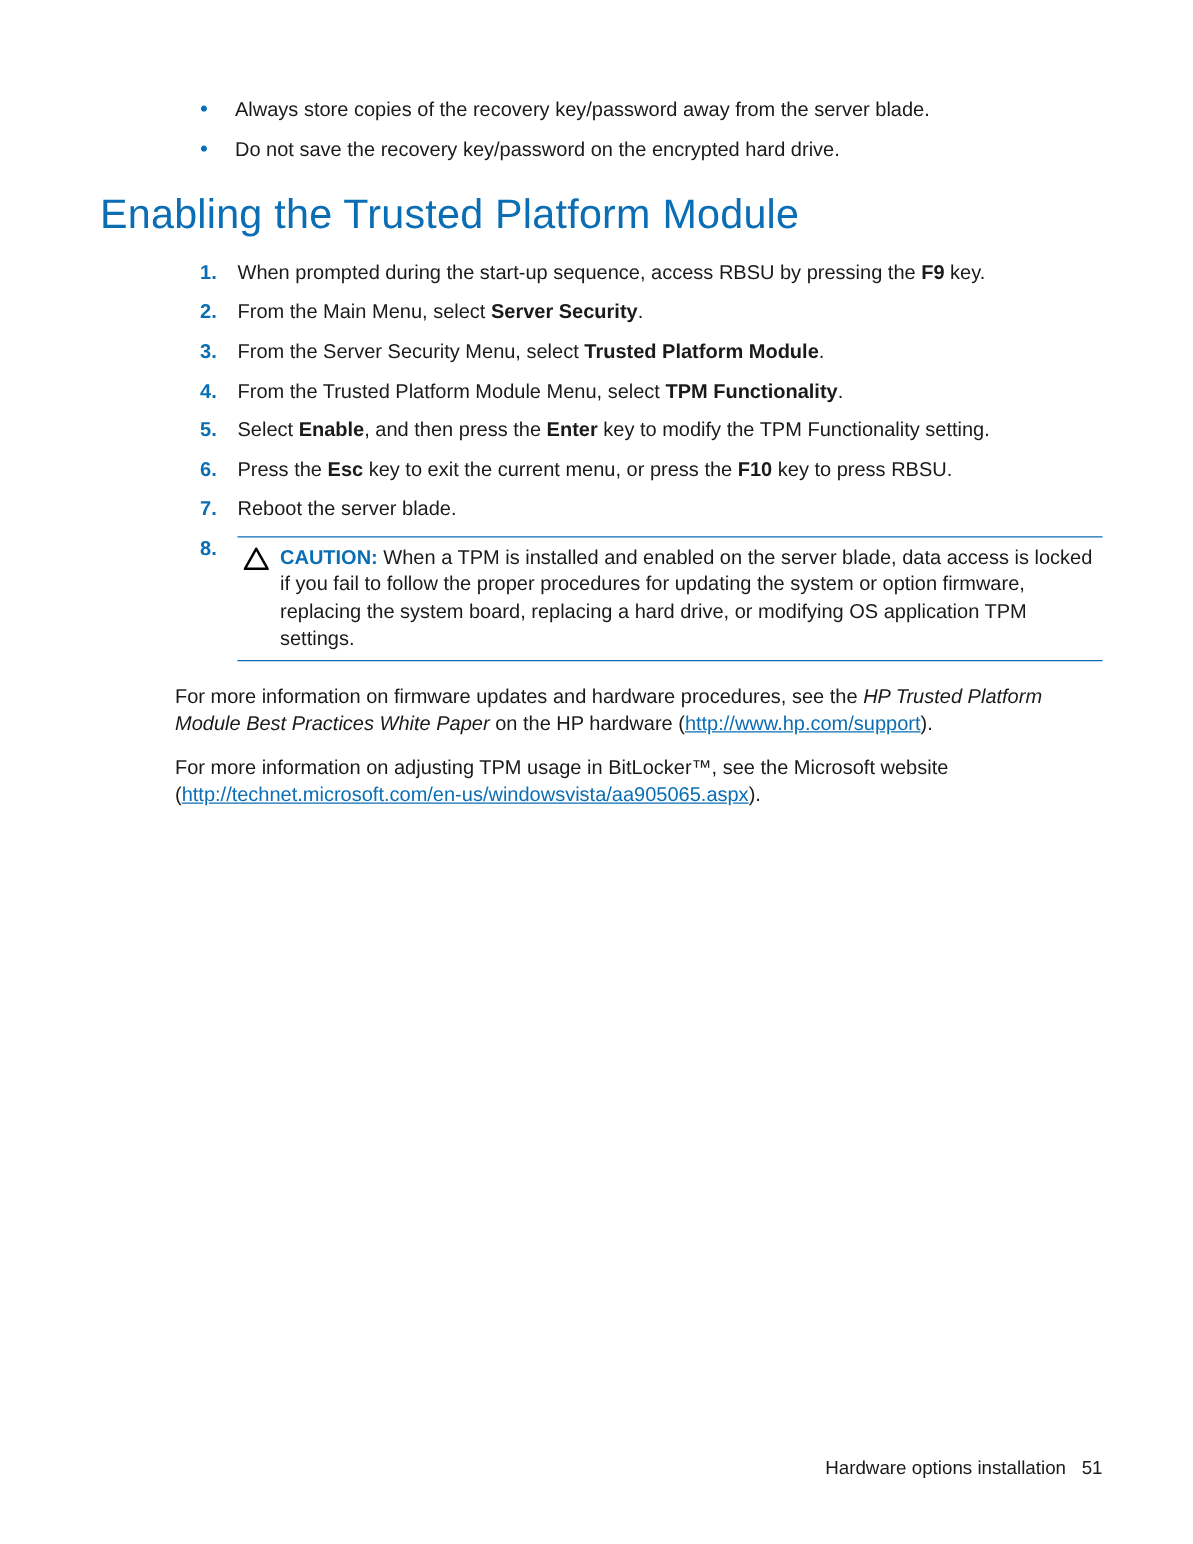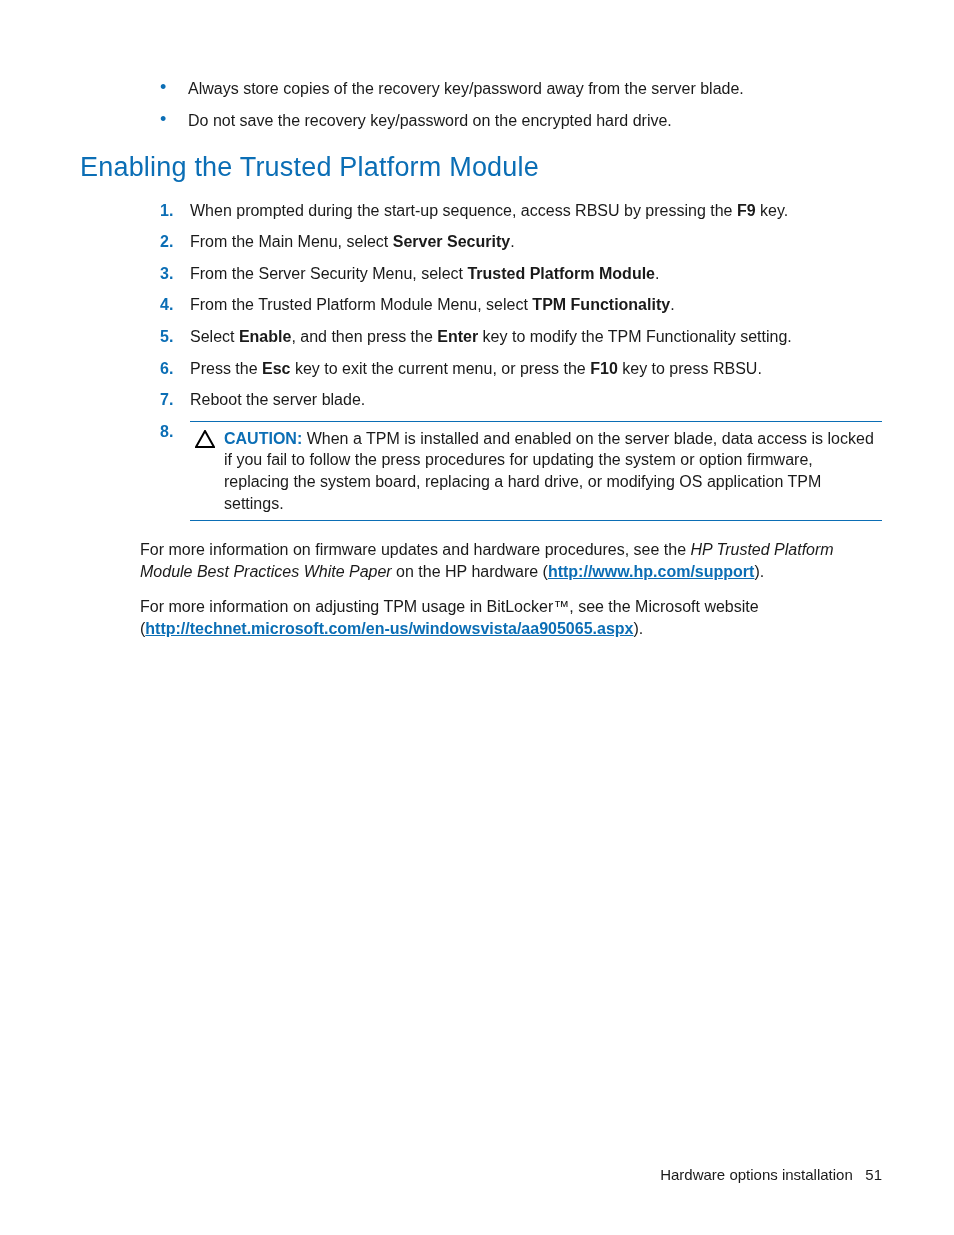--- a/index.html
+++ b/index.html
@@ -35,21 +35,21 @@
     content: "•";
     position: absolute;
     left: 0;
     top: 0;
     color: #0b6eb5;
     font-size: 18px;
     line-height: 1.1;
   }
   h2.section-title {
     font-weight: 300;
-    font-size: 27px;
+    font-size: 33px;
     color: #0b6eb5;
     margin: 0 0 14px 0;
     letter-spacing: 0.2px;
   }
   ol.steps {
     list-style: none;
     counter-reset: step;
     margin: 0;
     padding: 0 0 0 80px;
   }
@@ -93,21 +93,20 @@
     font-weight: 700;
   }
   .body-para {
     margin: 0 0 14px 60px;
     max-width: 780px;
   }
   .italic { font-style: italic; }
   a.link {
     color: #0b6eb5;
     text-decoration: underline;
-    font-weight: bold;
   }
   .footer {
     position: absolute;
     bottom: 50px;
     right: 72px;
     font-size: 15px;
     color: #1a1a1a;
     text-align: right;
   }
   svg.tri { vertical-align: top; }
@@ -148,21 +147,21 @@
     </li>
     <li>
 
       <div class="caution-box">
         <div class="caution-icon">
           <svg class="tri" width="20" height="18" viewBox="0 0 20 18">
             <polygon points="10,1 19,17 1,17" fill="none" stroke="#000" stroke-width="2" stroke-linejoin="miter"></polygon>
           </svg>
         </div>
         <div class="caution-text">
-          <span class="caution-label">CAUTION:</span><span>  When a TPM is installed and enabled on the server blade, data access is locked if you fail to follow the press procedures for updating the system or option firmware, replacing the system board, replacing a hard drive, or modifying OS application TPM settings.</span>
+          <span class="caution-label">CAUTION:</span><span>  When a TPM is installed and enabled on the server blade, data access is locked if you fail to follow the proper procedures for updating the system or option firmware, replacing the system board, replacing a hard drive, or modifying OS application TPM settings.</span>
         </div>
       </div>
     </li>
   </ol>
 
   <p class="body-para">
     <span>For more information on firmware updates and hardware procedures, see the </span><span class="italic">HP Trusted Platform Module Best Practices White Paper</span><span> on the HP hardware (</span><a class="link">http://www.hp.com/support</a><span>).</span>
   </p>
 
   <p class="body-para">

